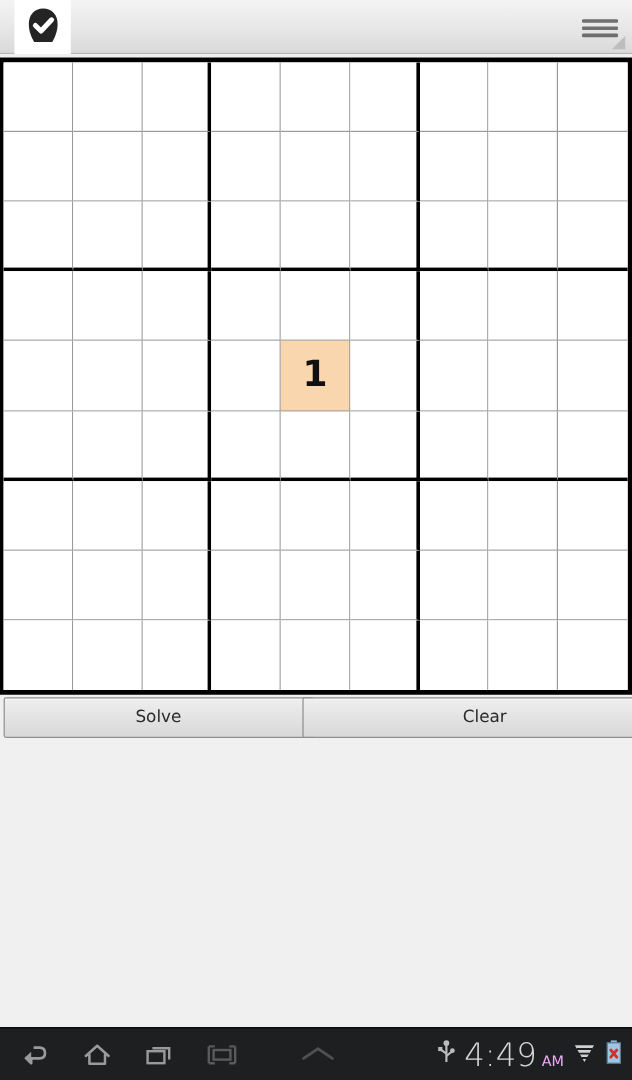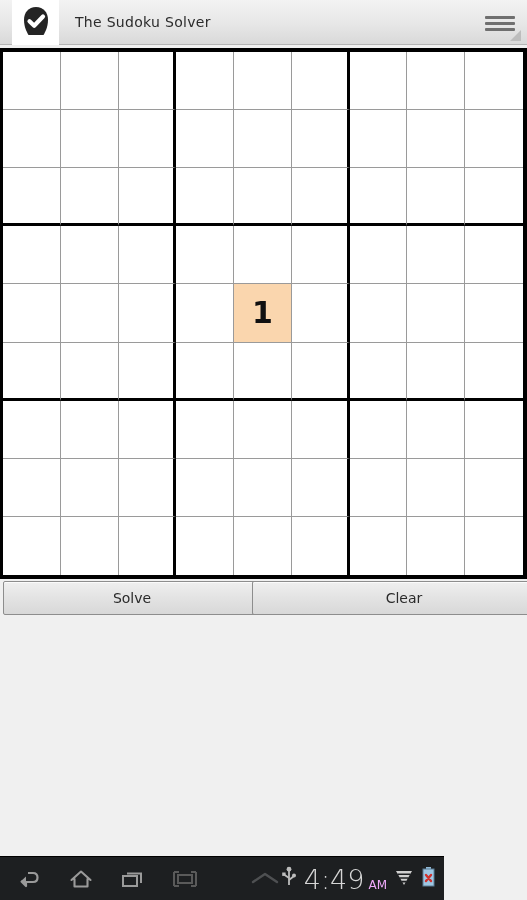--- a/index.html
+++ b/index.html
@@ -82,21 +82,21 @@
   #btn-clear{ left:252px; width:304px; }
 
   
   #empty-area{
     position:absolute; left:0; top:619px; width:527px; height:237px;
     background:#f0f0f0;
   }
 
   
   #navbar{
-    position:absolute; left:0; bottom:0; width:444px; height:44px;
+    position:absolute; left:0; bottom:0; width:527px; height:44px;
     background:#1d1f21;
     border-top:1px solid #000;
     display:flex; align-items:center;
   }
   #nav-left{ display:flex; align-items:center; gap:22px; margin-left:14px; }
   .navicon{ width:30px; height:26px; display:flex; align-items:center; justify-content:center; }
   #nav-mid{ position:absolute; left:245px; top:12px; }
   #nav-right{
     position:absolute; right:8px; top:0; height:44px;
     display:flex; align-items:center; gap:7px;
@@ -110,21 +110,20 @@
 
 <div id="screen">
 
   <div id="titlebar">
     <div id="app-icon-wrap">
       <svg width="34" height="34" viewBox="0 0 34 34">
         <path d="M17 2 C24.5 2 29 7.5 29 15 C29 22 26 27.5 24.5 30 L9.5 30 C8 27.5 5 22 5 15 C5 7.5 9.5 2 17 2 Z" fill="#242424"></path>
         <path d="M10.5 16.2 L15.2 20.8 L24 11.5" stroke="#ffffff" stroke-width="4.2" fill="none" stroke-linecap="round" stroke-linejoin="round"></path>
       </svg>
     </div>
-    <div id="app-title">The Sudoku Solver</div>
 
     <div id="menu-btn">
       <div class="bar"></div>
       <div class="bar"></div>
       <div class="bar"></div>
     </div>
     <div id="menu-corner"></div>
   </div>
 
   <div id="grid">

